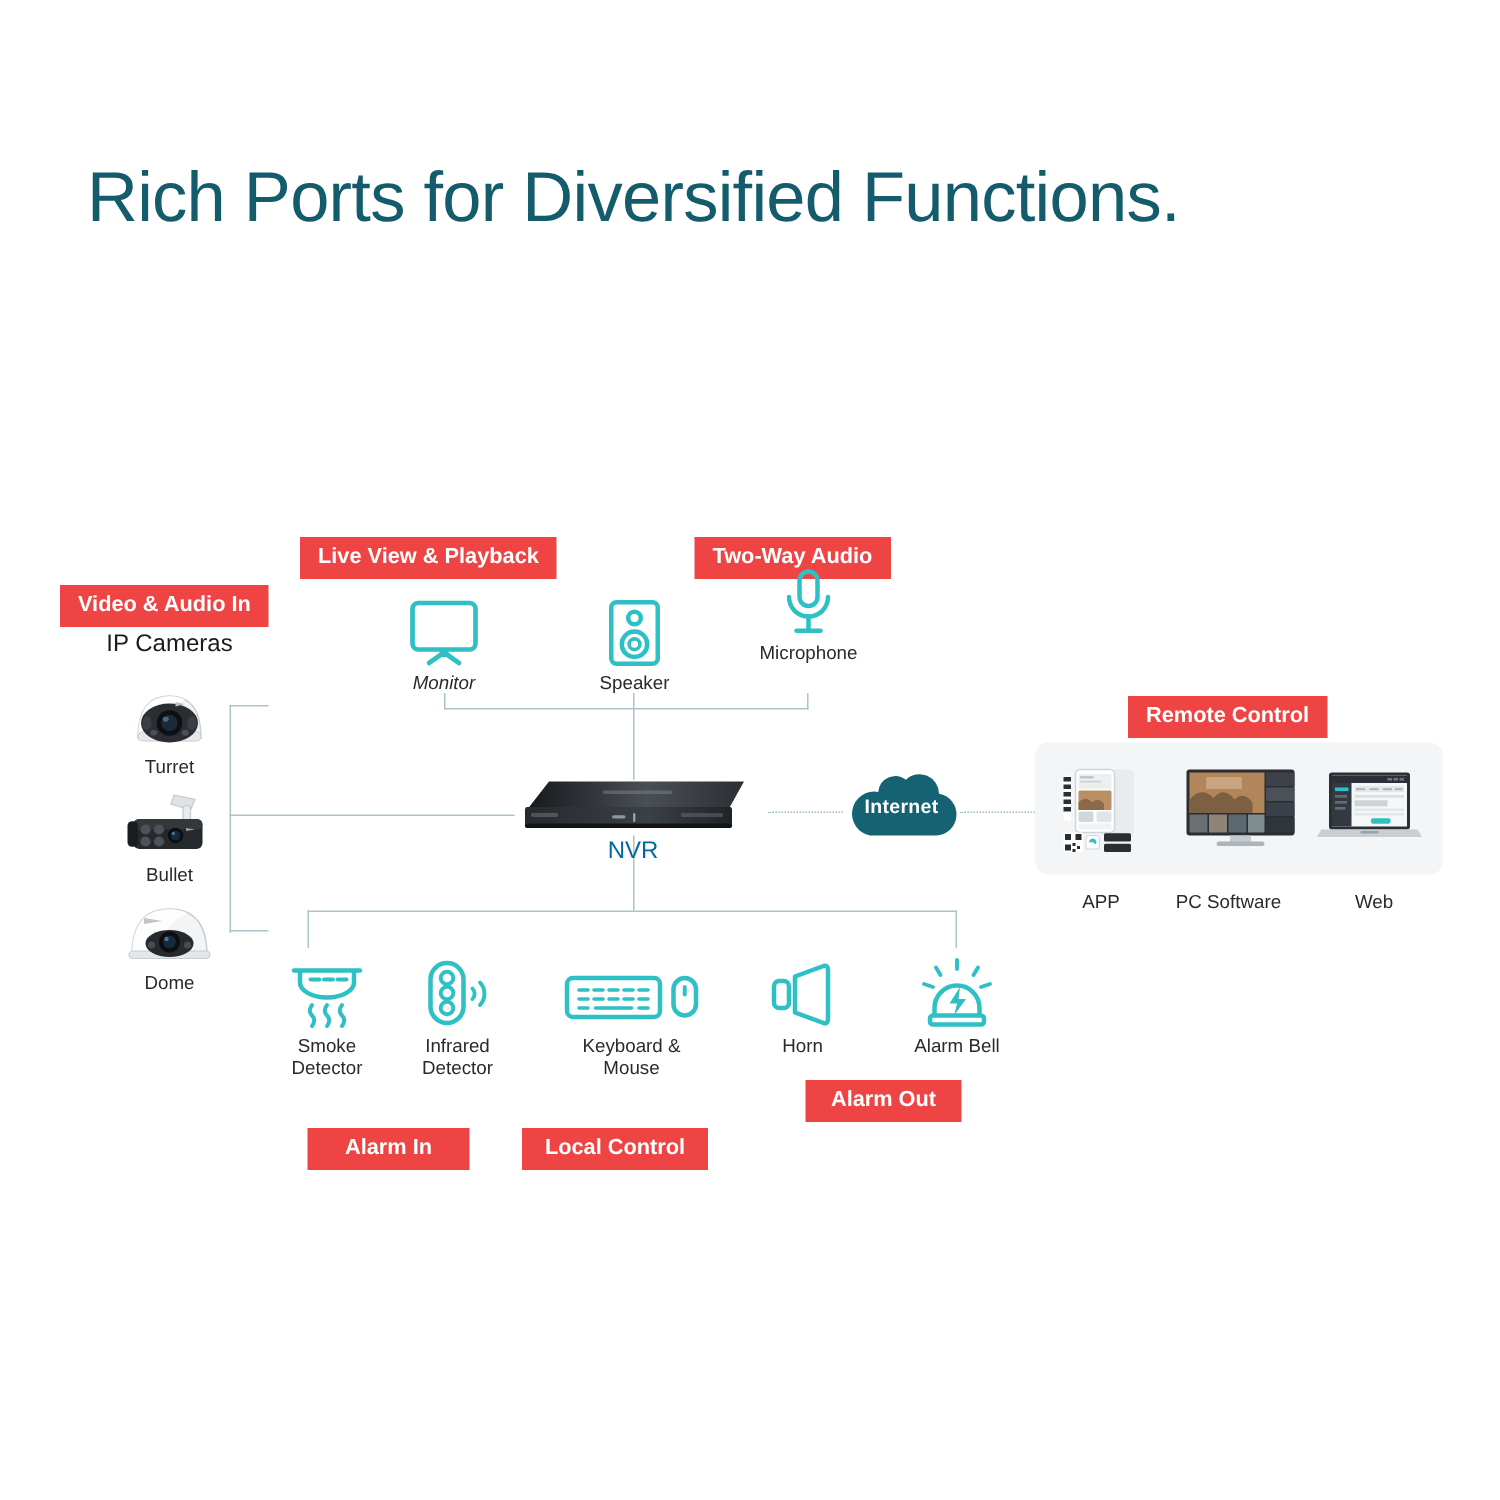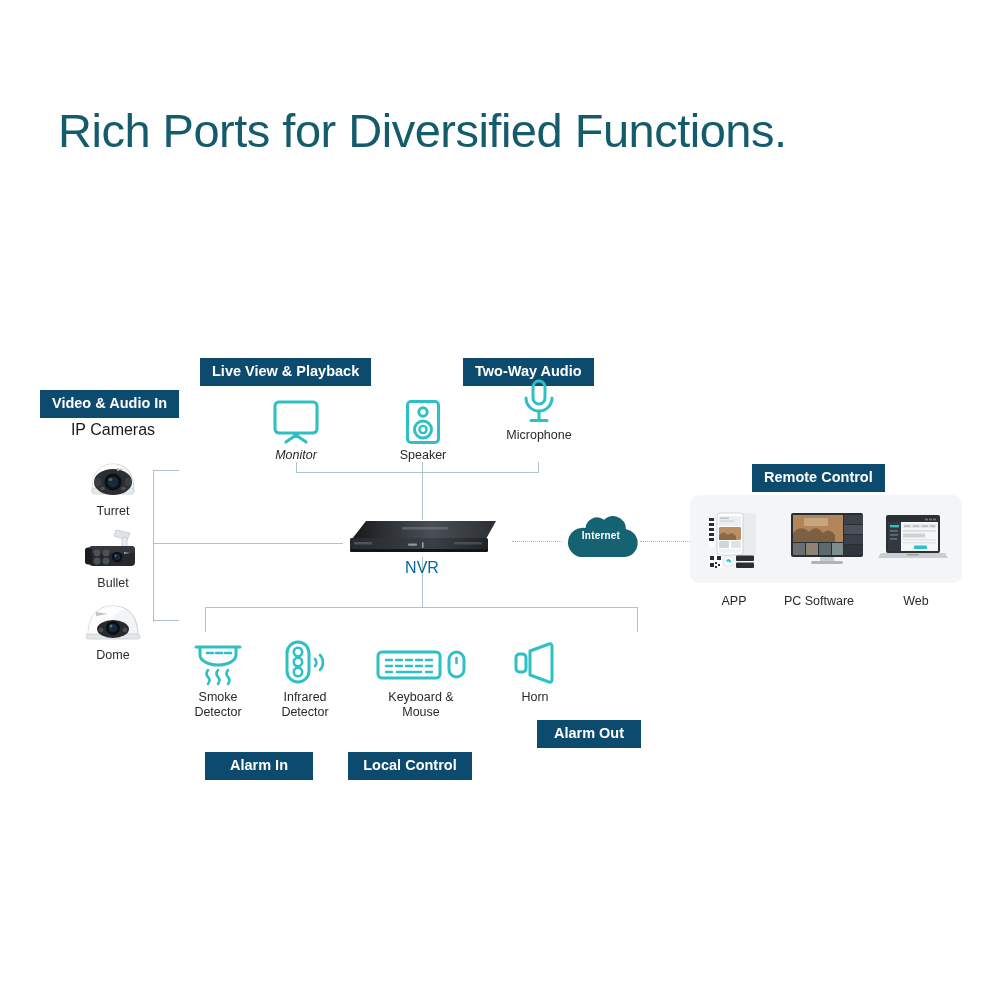--- a/index.html
+++ b/index.html
@@ -13,21 +13,21 @@
 
   
   #page-title{
     left:58px; top:103px; width:900px;
     font-size:47px; font-weight:400; letter-spacing:-0.5px;
     color:#145c6b; white-space:nowrap;
   }
 
   
   .badge{
-    background:#0c4a6e; color:#ffffff;
+    background:#ef4444; color:#ffffff;
     font-size:14.5px; font-weight:700;
     padding:6px 12px 7px 12px;
     white-space:nowrap; text-align:center;
     line-height:1;
   }
 
   
   .cap{
     font-size:12.5px; color:#2a2a2a; text-align:center;
     line-height:15px; font-weight:400; white-space:nowrap;
@@ -50,21 +50,21 @@
 
   
   #nvr-device{
     width:152px;height:38px;
   }
 
   
   #internet-cloud{width:82px;height:48px;}
   #internet-label{
     position:absolute;left:0;top:17px;width:82px;text-align:center;
-    color:#fff;font-size:10px;font-weight:700;letter-spacing:.2px;
+    color:#fff;font-size:13px;font-weight:700;letter-spacing:.2px;
   }
 
   
   #remote-panel{
     left:690px;top:495px;width:272px;height:88px;
     background:#f4f5f6;border-radius:9px;
   }
   .thumb{position:absolute;}
 
   svg{display:block;overflow:visible;}
@@ -390,14 +390,31 @@
   <div class="abs" style="left:495px;top:636px;width:80px;">
     <div style="height:54px;display:flex;align-items:center;justify-content:center;">
       <svg width="52" height="50" viewBox="0 0 52 50">
         <rect x="7" y="16" width="10" height="18" rx="3.5" fill="none" stroke="#2ec0c4" stroke-width="3"></rect>
         <path d="M21 13 L40 6 q3 -1 3 3 v32 q0 4 -3 3 L21 37 z" fill="none" stroke="#2ec0c4" stroke-width="3" stroke-linejoin="round"></path>
       </svg>
     </div>
     <div class="cap cap2">Horn</div>
   </div>
 
+  <div class="abs" style="left:598px;top:636px;width:80px;">
+    <div style="height:54px;display:flex;align-items:center;justify-content:center;">
+      <svg width="52" height="50" viewBox="0 0 52 50">
+        <g stroke="#2ec0c4" stroke-width="2.6" stroke-linecap="round">
+          <line x1="26" y1="2" x2="26" y2="8"></line>
+          <line x1="12" y1="7" x2="15" y2="12"></line>
+          <line x1="40" y1="7" x2="37" y2="12"></line>
+          <line x1="4" y1="18" x2="10" y2="20"></line>
+          <line x1="48" y1="18" x2="42" y2="20"></line>
+        </g>
+        <path d="M11 39 v-5 a15 15 0 0 1 30 0 v5" fill="none" stroke="#2ec0c4" stroke-width="3" stroke-linejoin="round"></path>
+        <rect x="8" y="39" width="36" height="6" rx="2" fill="none" stroke="#2ec0c4" stroke-width="3"></rect>
+        <path d="M28 20 L21 31 h5 l-2 8 l8 -11 h-5 z" fill="#2ec0c4"></path>
+      </svg>
+    </div>
+    <div class="cap cap2">Alarm Bell</div>
+  </div>
 
 </div>
 
 </body></html>

